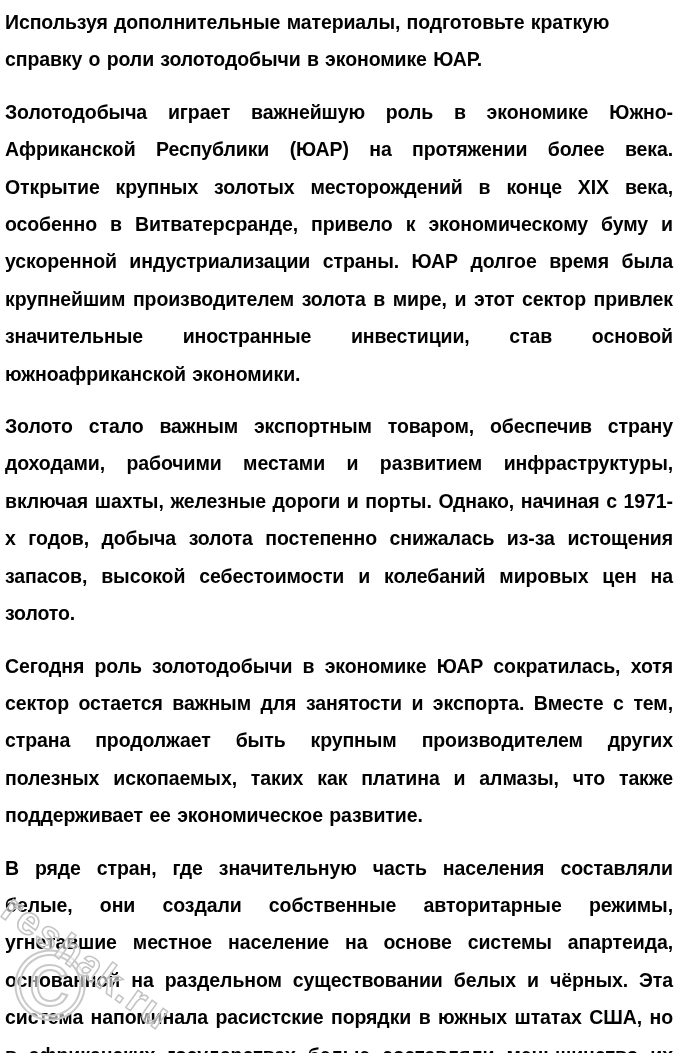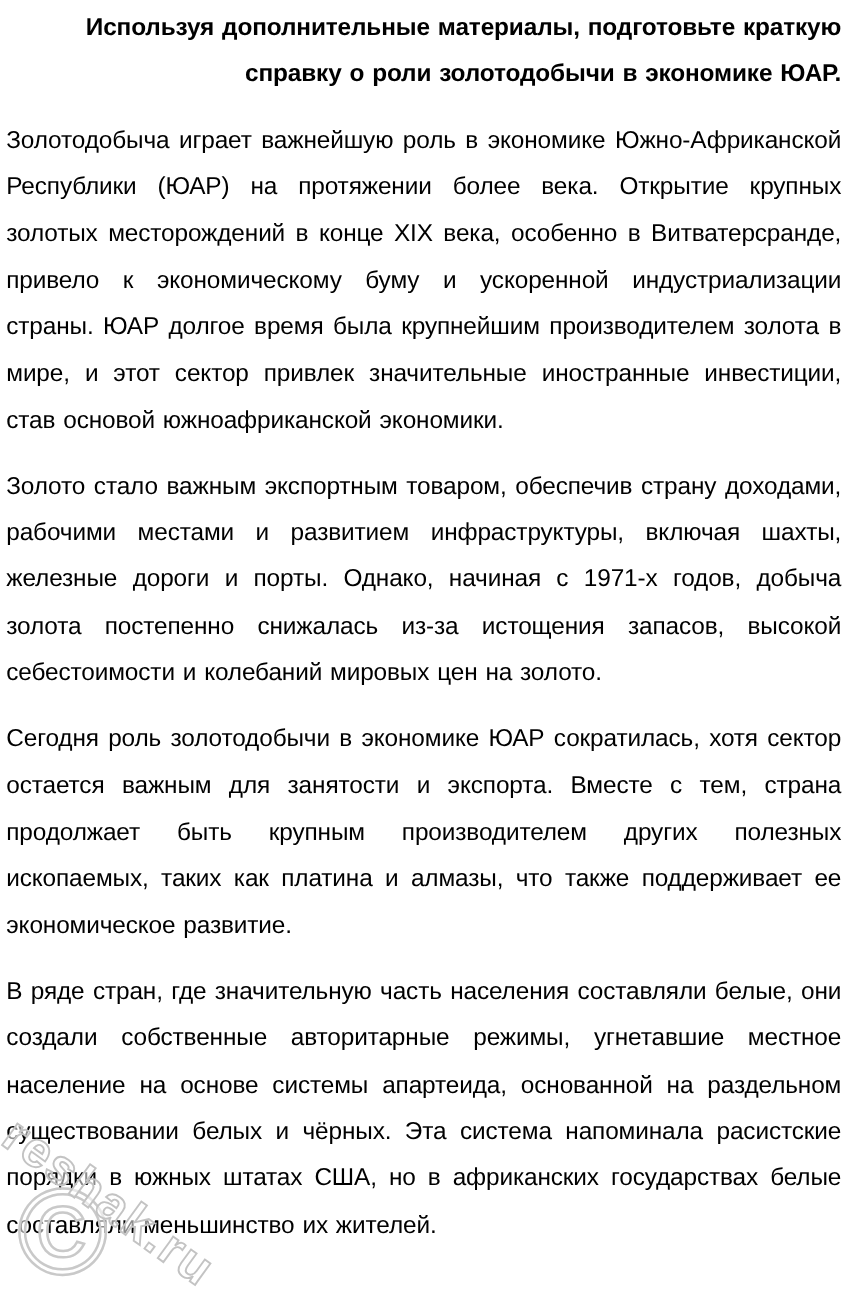--- a/index.html
+++ b/index.html
@@ -18,24 +18,25 @@
   .doc {
     padding: 4px 6px 0 5px;
   }
   .doc p, .doc h2 {
     font-size: 19.5px;
     line-height: 37.4px;
     text-align: justify;
     margin: 0 0 15px 0;
     letter-spacing: -0.1px;
     word-spacing: 1px;
+    font-weight: bold;
   }
   .doc h2 {
     font-weight: bold;
-    text-align: right;
+    text-align: left;
   }
   
   .watermark-text {
     position: absolute;
     left: 20px;
     top: 886px;
     transform: rotate(36deg);
     transform-origin: left top;
     font-size: 40px;
     font-weight: bold;

